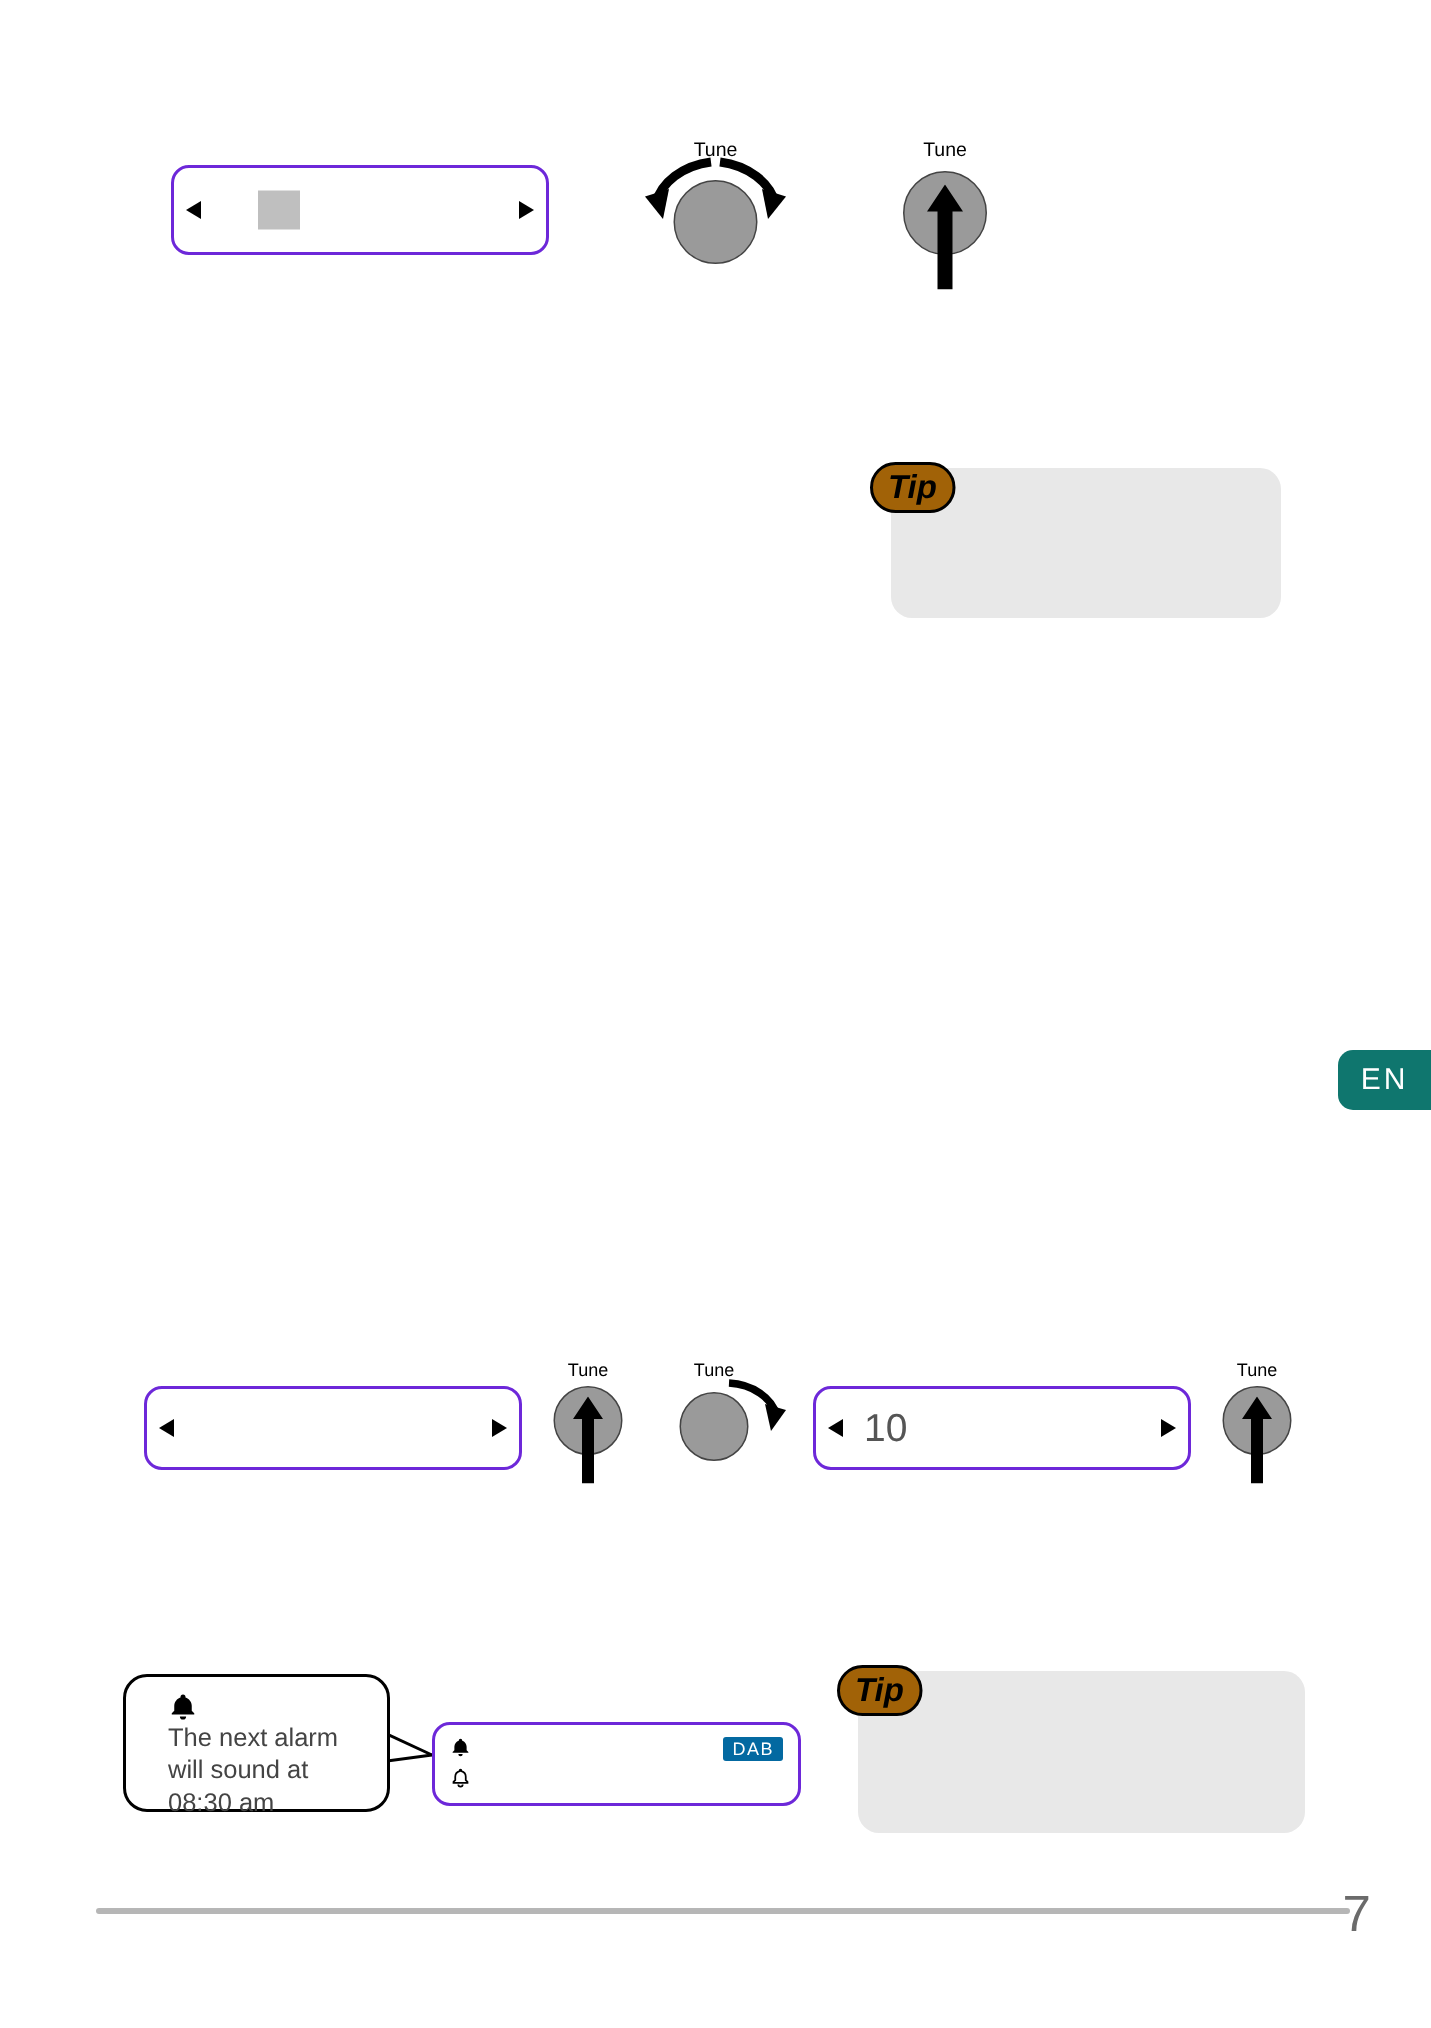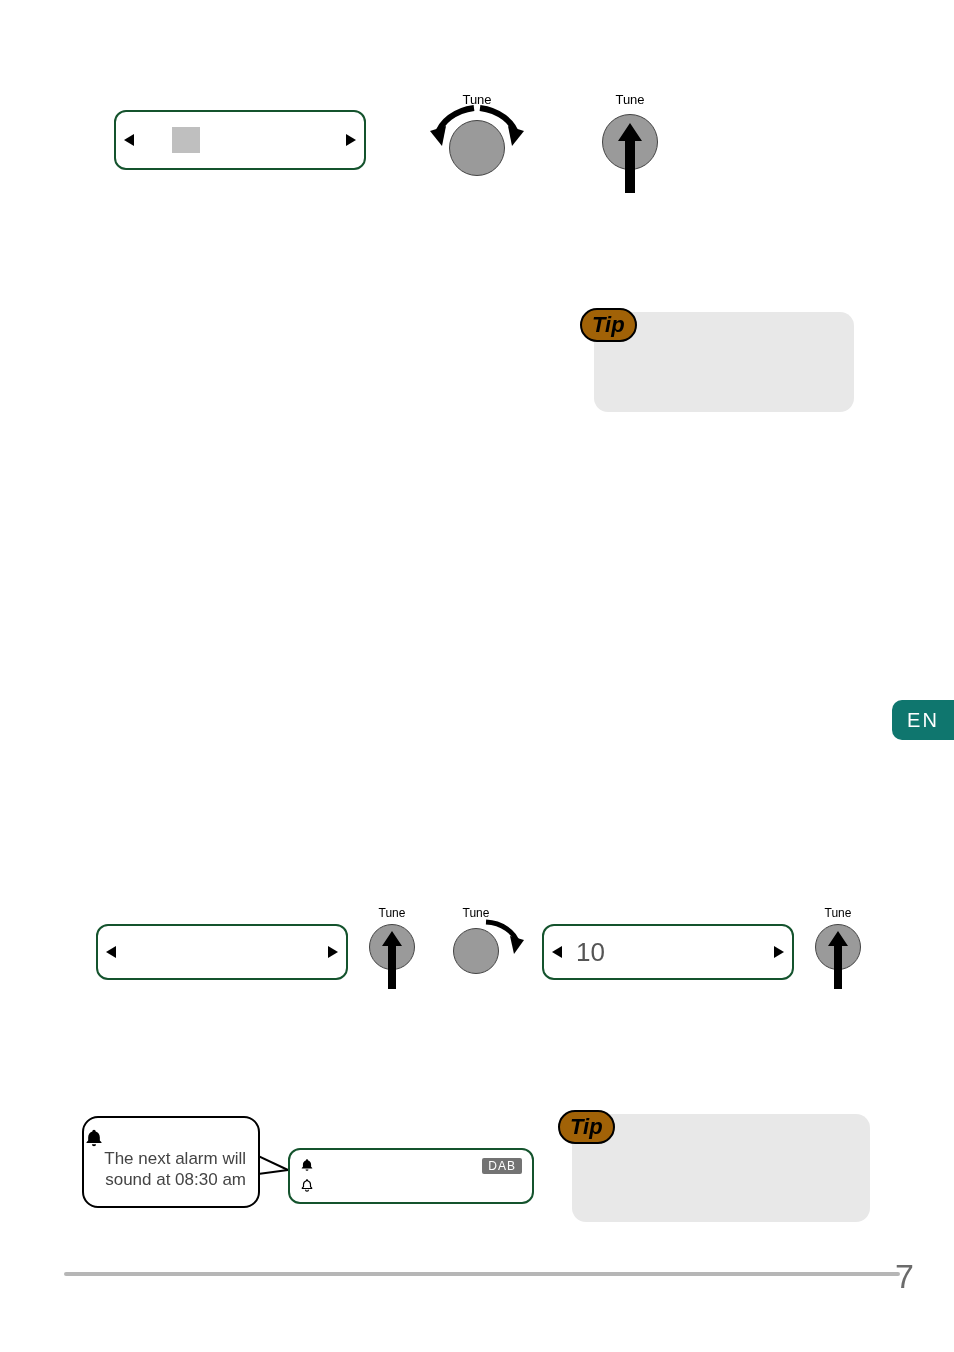--- a/index.html
+++ b/index.html
@@ -7,27 +7,26 @@
     padding: 0;
     background: #fff;
     font-family: "Helvetica Neue", Arial, sans-serif;
     color: #000;
   }
   .page {
     width: 954px;
     height: 1352px;
     position: relative;
     overflow: hidden;
-    text-align: right;
   }
   .abs { position: absolute; }
 
   
   .display {
-    border: 2px solid #14532d;
+    border: 2px solid #6d28d9;
     border-radius: 12px;
     background: #fff;
     box-sizing: border-box;
   }
   .arrow-left, .arrow-right {
     position: absolute;
     top: 50%;
     transform: translateY(-50%);
     width: 0; height: 0;
     border-top: 6px solid transparent;
@@ -124,32 +123,32 @@
     color: #6b6b6b;
     font-weight: 300;
   }
 
   .speech {
     position: absolute;
     border: 2px solid #000;
     border-radius: 16px;
     background: #fff;
     box-sizing: border-box;
-    padding: 10px 12px 10px 0;
+    padding: 10px 12px 10px 28px;
   }
   .speech .line1 {
     font-size: 17px;
     color: #444;
     line-height: 1.25;
   }
 
   .dab-badge {
     position: absolute;
     right: 10px; top: 8px;
-    background: #737373;
+    background: #0369a1;
     color: #fff;
     font-size: 12px;
     letter-spacing: 1px;
     padding: 1px 6px;
     border-radius: 2px;
   }
 
   .bell-solid svg, .bell-outline svg { display:block; }
 </style>
 </head>

